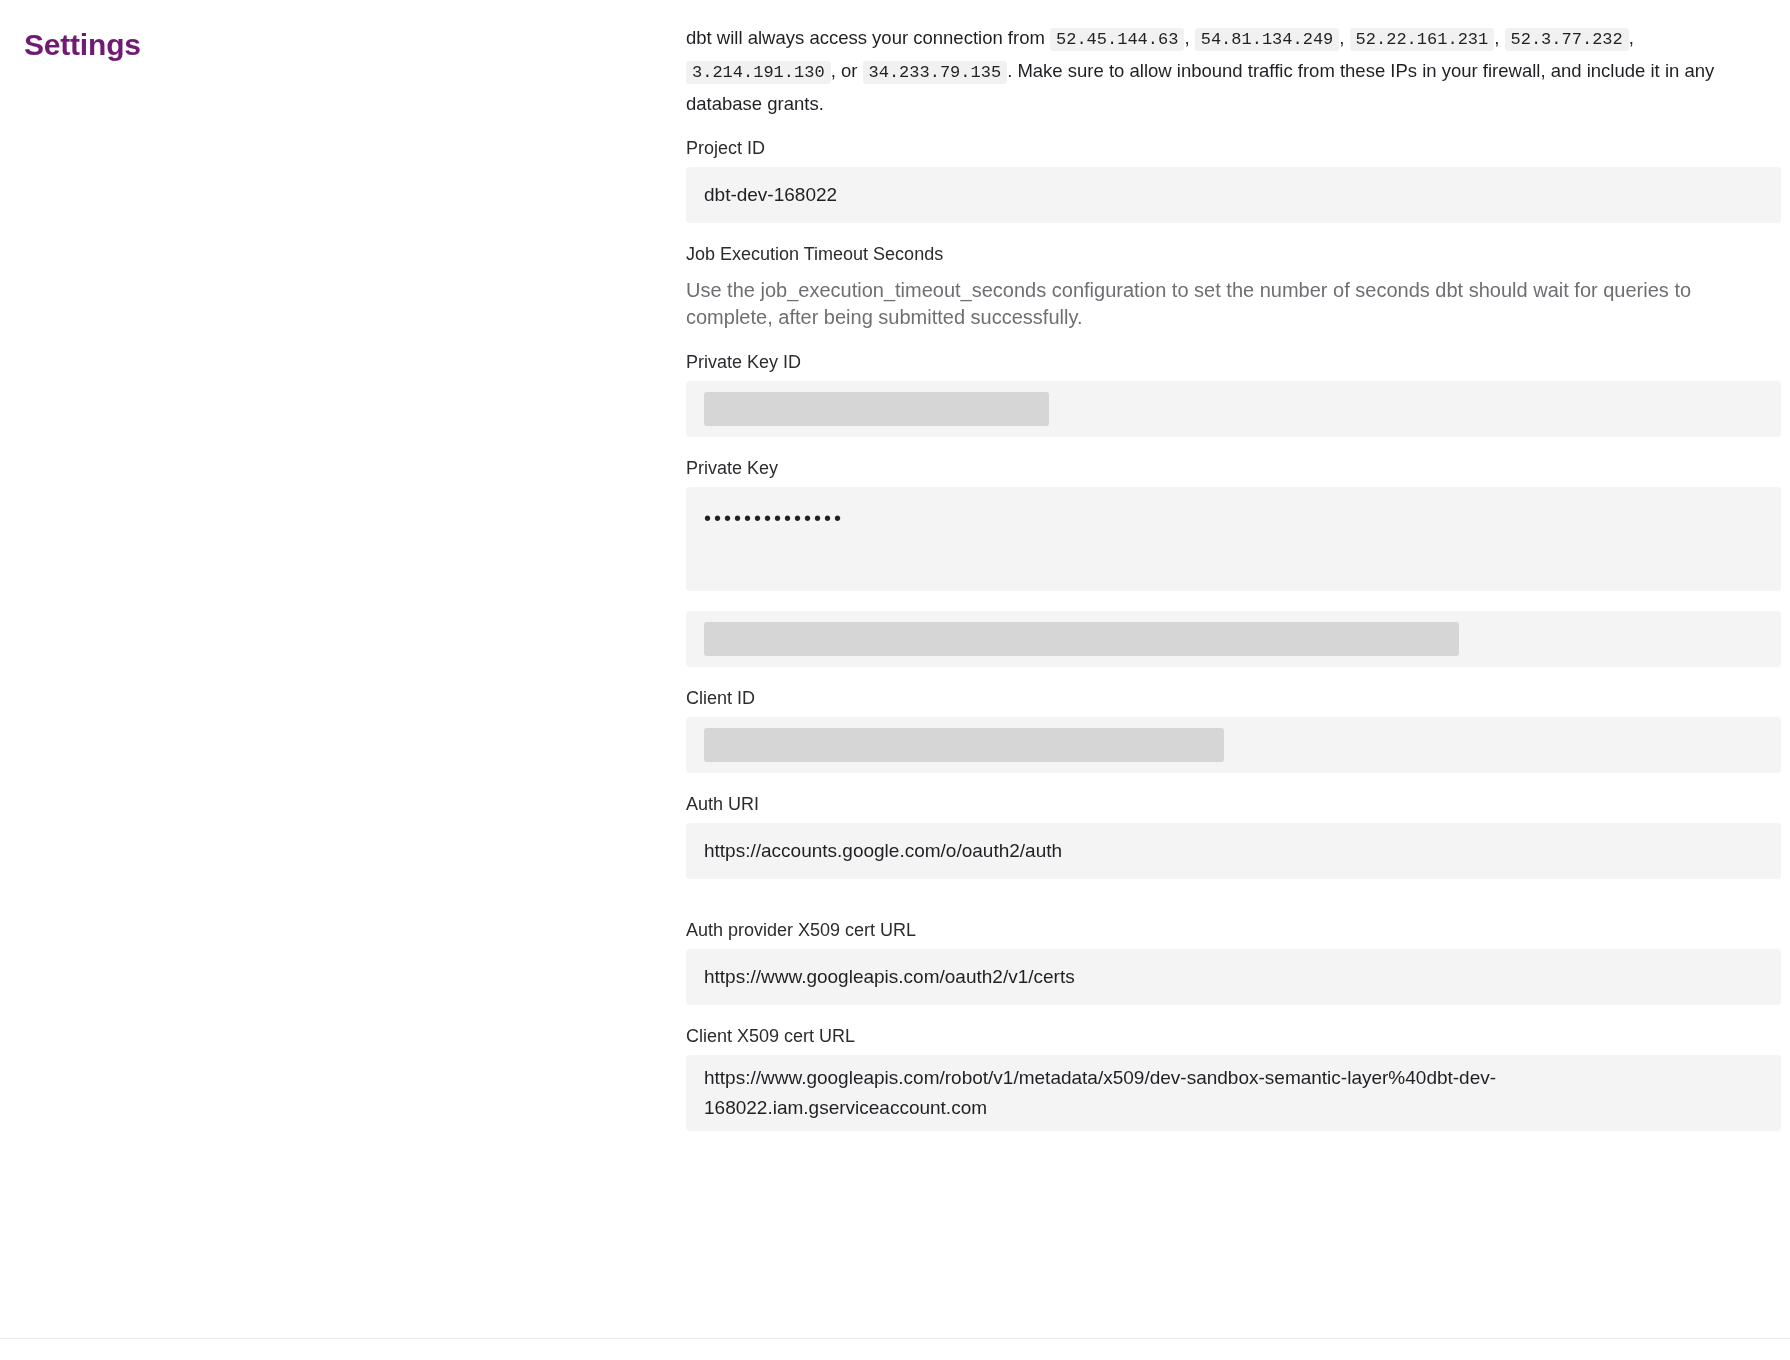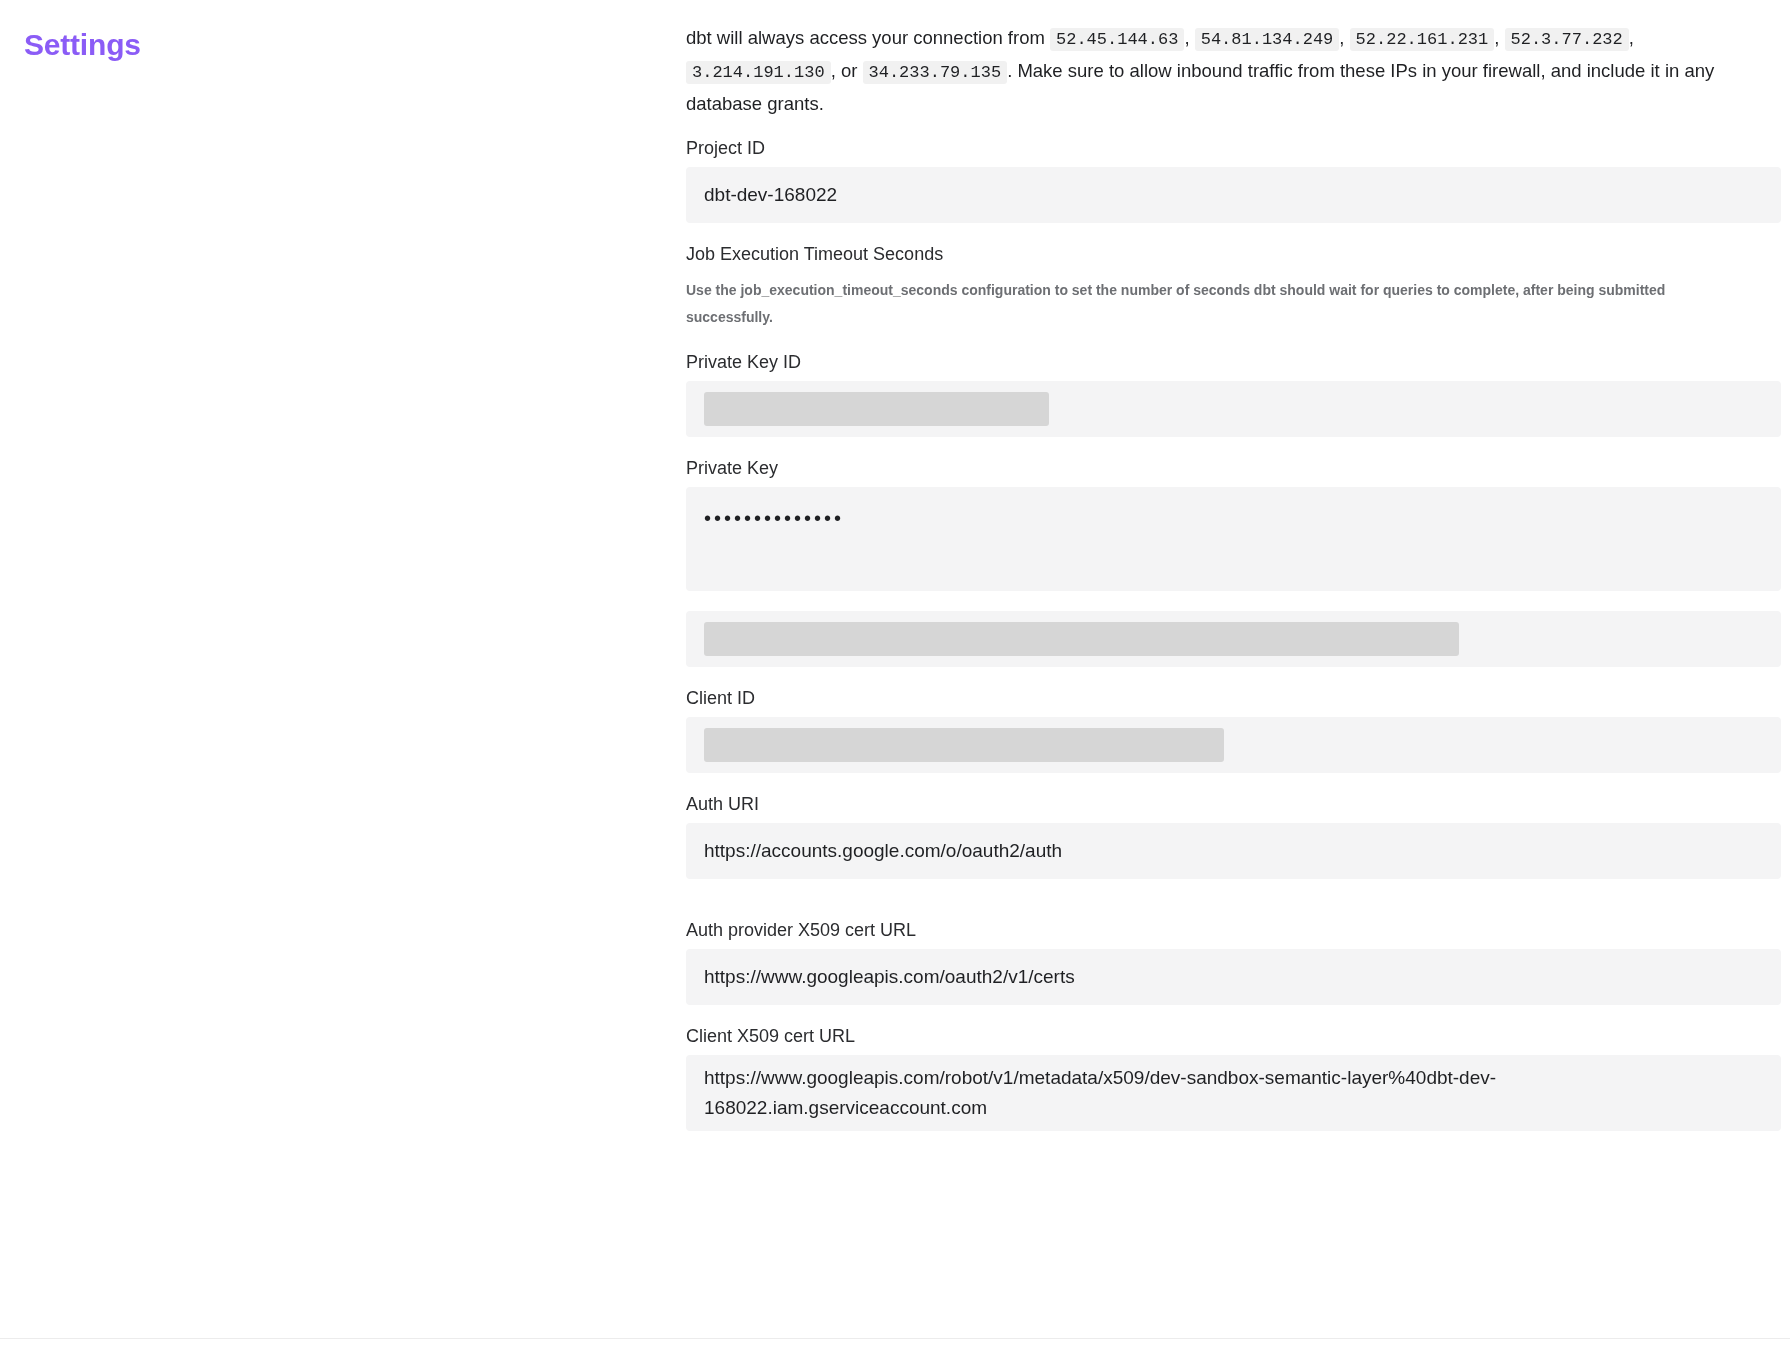--- a/index.html
+++ b/index.html
@@ -19,21 +19,21 @@
     height: 1360px;
     background: #ffffff;
   }
   .page-title {
     position: absolute;
     left: 24px;
     top: 28px;
     font-size: 30px;
     font-weight: 700;
     letter-spacing: -0.2px;
-    color: #8b5cf6;
+    color: #701a75;
   }
   .content {
     position: absolute;
     left: 686px;
     top: 22px;
     width: 1095px;
   }
   .intro {
     font-size: 18.5px;
     line-height: 31px;
@@ -76,26 +76,25 @@
   .redacted {
     background: #d6d6d6;
     border-radius: 3px;
     height: 34px;
     display: block;
   }
   .redacted.w-short { width: 345px; }
   .redacted.w-mid { width: 520px; }
   .redacted.w-long { width: 755px; }
   .help-text {
-    font-size: 14px;
+    font-size: 20px;
     color: #6d6f73;
     line-height: 27px;
     margin: 12px 0 20px 0;
     max-width: 1060px;
-    font-weight: bold;
   }
   .dots {
     letter-spacing: 3px;
     font-size: 20px;
     color: #1f2023;
   }
   .field-gap { height: 12px; }
   .bottom-fade {
     position: absolute;
     left: 0;

